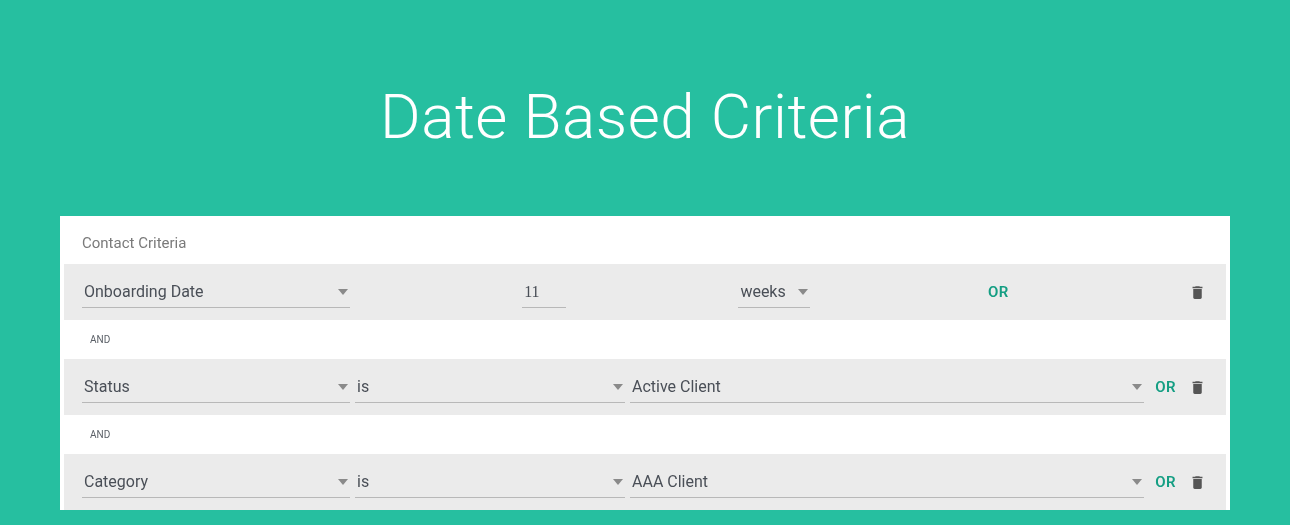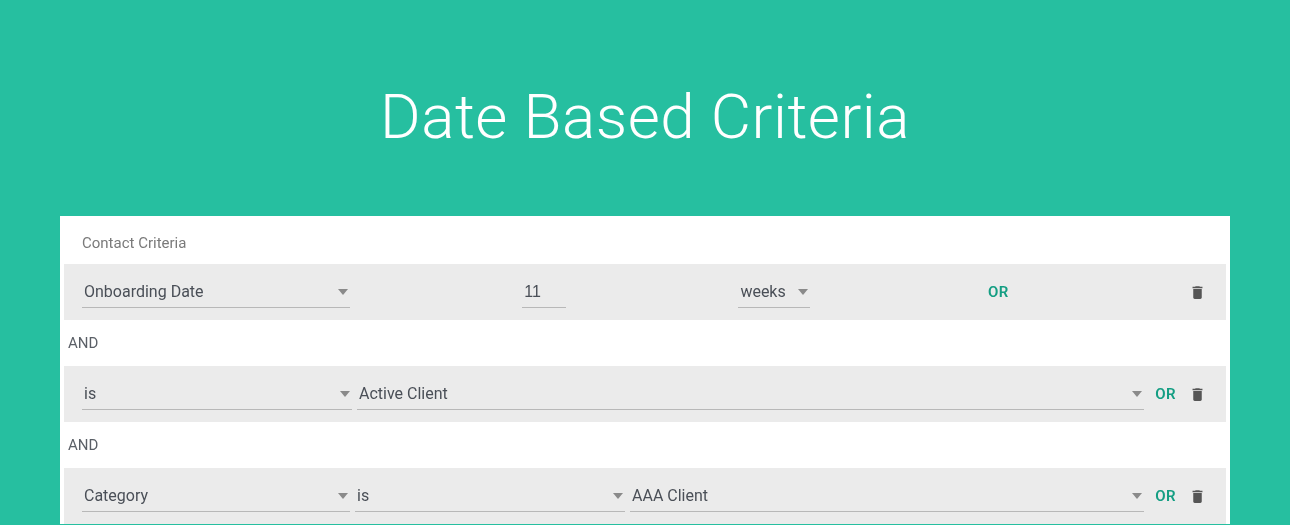--- a/index.html
+++ b/index.html
@@ -32,22 +32,22 @@
       background: #ebebeb;
       display: flex;
       align-items: center;
       padding: 12px 18px 12px 18px;
       gap: 5px;
       margin: 0 4px;
       justify-content: space-between;
     }
     .and-label {
       color: #5a5f66;
-      font-size: 15px;
-      padding: 14px 8px;
+      font-size: 10px;
+      padding: 14px 30px;
     }
     .select-wrap {
       position: relative;
       display: flex;
       align-items: center;
       border-bottom: 1px solid #b8b8b8;
       padding: 6px 24px 6px 2px;
       cursor: pointer;
       color: #4a4f57;
       font-size: 16px;
@@ -61,21 +61,21 @@
       color: #4a4f57;
       font-size: 16px;
     }
     .num-input {
       border: none;
       background: transparent;
       width: 100%;
       font-size: 16px;
       color: #4a4f57;
       outline: none;
-      font-family: Liberation Sans, sans-serif;
+      font-family: Liberation Serif, serif;
     }
     .select-unit { flex: 0 0 68px; }
     .select-timing { flex: 1 1 auto; }
     .select-value  { flex: 1 1 auto; }
     .chevron {
       position: absolute;
       right: 2px;
       top: 50%;
       transform: translateY(-50%);
       width: 0;
@@ -127,20 +127,24 @@
     <div class="trash">
       <svg viewBox="0 0 24 24">
           <path fill="currentColor" d="M6 19c0 1.1.9 2 2 2h8c1.1 0 2-.9 2-2V7H6v12zM19 4h-3.5l-1-1h-5l-1 1H5v2h14V4z"></path>
         </svg>
     </div>
   </div>
 
   <div class="and-label">AND</div>
 
   <div class="criteria-row">
+    <div class="select-wrap select-field">
+      <span>Status</span>
+      <span class="chevron"></span>
+    </div>
     <div class="select-wrap select-op">
       <span>is</span>
       <span class="chevron"></span>
     </div>
     <div class="select-wrap select-value">
       <span>Active Client</span>
       <span class="chevron"></span>
     </div>
     <div class="or-button">OR</div>
     <div class="trash">

